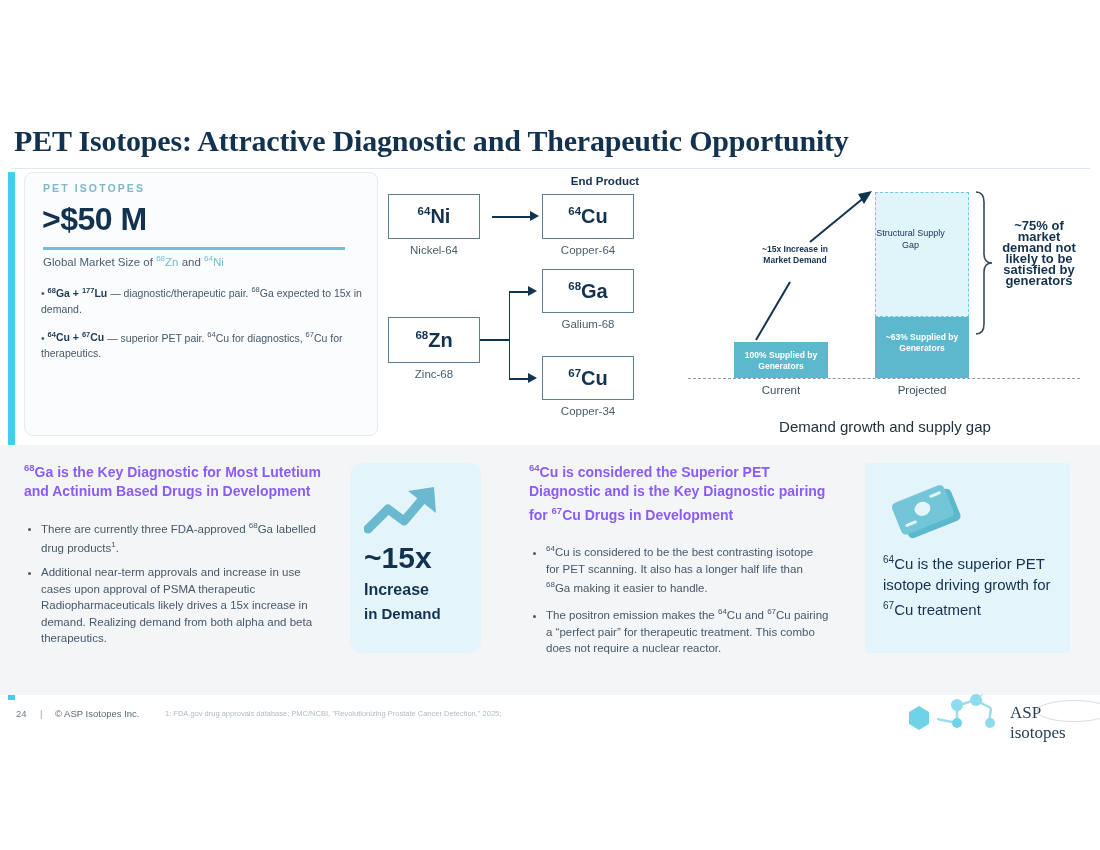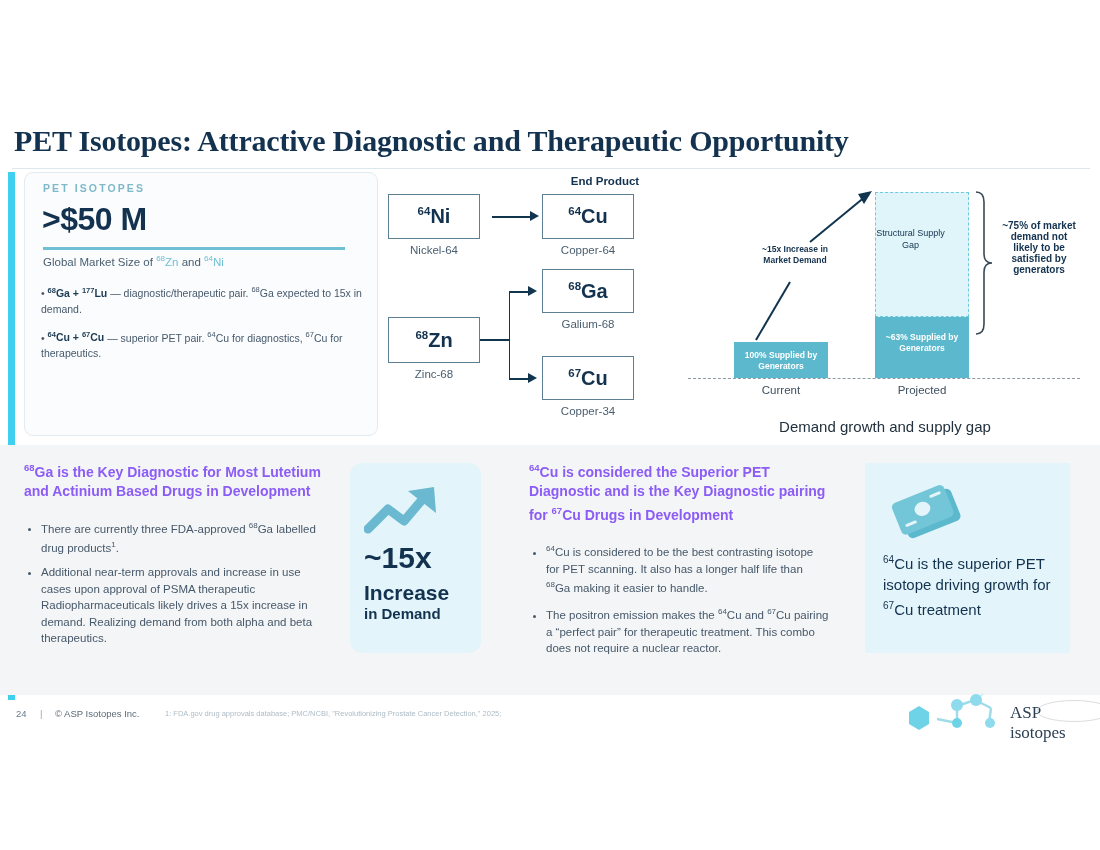--- a/index.html
+++ b/index.html
@@ -70,21 +70,21 @@
   .bar-proj-gap{position:absolute;left:195px;top:20px;width:94px;height:125px;
     background:#e0f5fa;border:1.5px dashed #6fc9dc;box-sizing:border-box;}
   .bar-txt{position:absolute;text-align:center;font-size:8.5px;font-weight:bold;
     color:#ffffff;line-height:11px;width:94px;}
   .gap-txt{position:absolute;left:195px;top:55px;width:71px;text-align:center;
     font-size:9px;font-weight:normal;color:#13324f;line-height:12px;}
   .axlab{position:absolute;top:212px;width:110px;text-align:center;font-size:11.5px;color:#3d4f5e;}
   .ann15{position:absolute;left:74px;top:72px;width:82px;text-align:center;
     font-size:8.5px;font-weight:bold;color:#13324f;line-height:11px;}
   .ann75{position:absolute;left:320px;top:48px;width:78px;text-align:center;
-    font-size:10px;font-weight:bold;color:#13324f;line-height:11px;}
+    font-size:13px;font-weight:bold;color:#13324f;line-height:11px;}
   .chart-cap{position:absolute;left:680px;top:418px;width:410px;text-align:center;
     font-size:15px;color:#22313d;}
 
   
   .lower{position:absolute;left:0;top:445px;width:1100px;height:250px;background:#f4f5f6;}
 
   .col-head{font-size:14px;font-weight:bold;color:#8b5cf6;line-height:19px;}
   .col-head sup{font-size:9.5px;}
   .col-body{font-size:11.5px;color:#46586a;line-height:16.5px;}
   .col-body li{margin-bottom:8px;}
@@ -92,21 +92,21 @@
   ul.bl{margin:0;padding-left:17px;}
 
   .blockL{position:absolute;left:24px;top:13px;width:300px;}
   .blockM{position:absolute;left:529px;top:13px;width:300px;}
 
   .stat-card{
     position:absolute;left:350px;top:18px;width:131px;height:190px;
     background:#e3f5fa;border-radius:12px;
   }
   .stat-num{position:absolute;left:14px;top:78px;font-size:30px;font-weight:bold;color:#13324f;}
-  .stat-l1{position:absolute;left:14px;top:118px;font-size:21px;font-weight:bold;color:#13324f;}
+  .stat-l1{position:absolute;left:14px;top:118px;font-size:16px;font-weight:bold;color:#13324f;}
   .stat-l2{position:absolute;left:14px;top:142px;font-size:15px;font-weight:bold;color:#13324f;}
 
   .right-card{
     position:absolute;left:865px;top:18px;width:205px;height:190px;
     background:#e3f5fa;border-radius:3px;
   }
   .right-txt{position:absolute;left:18px;top:86px;width:175px;
     font-size:15px;font-weight:normal;color:#13324f;line-height:21px;}
   .right-txt sup{font-size:10px;}
 

